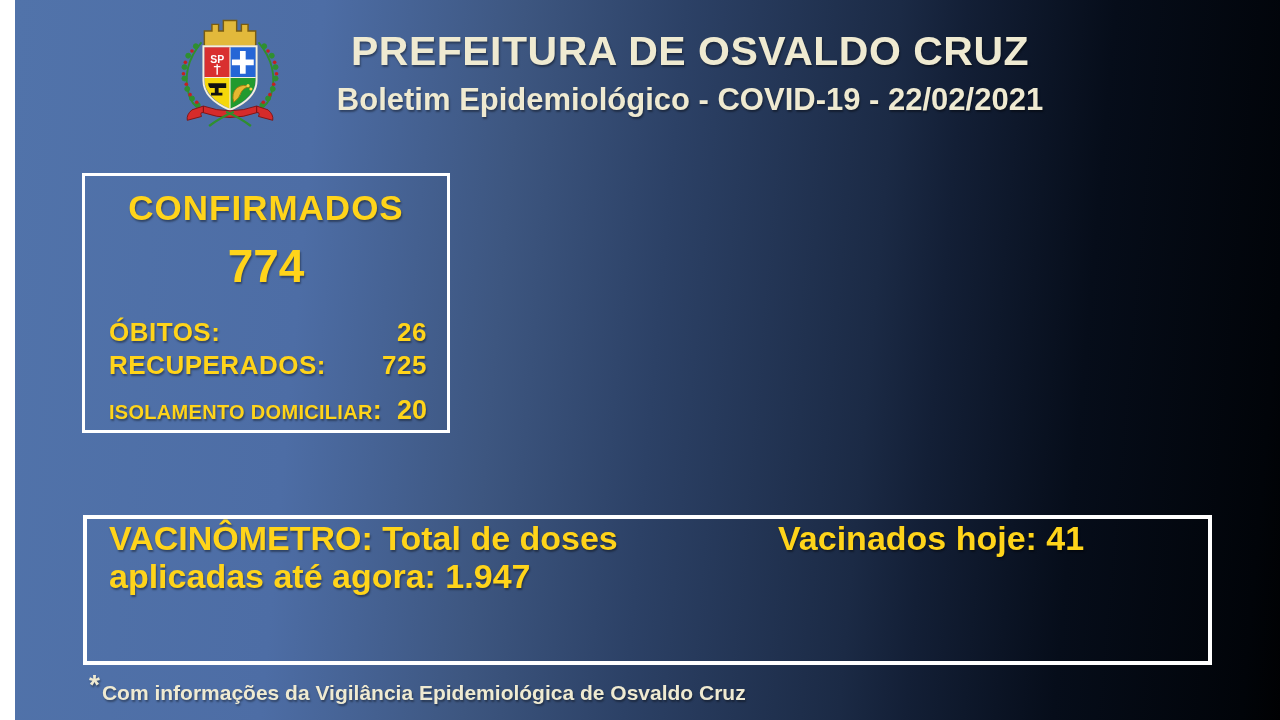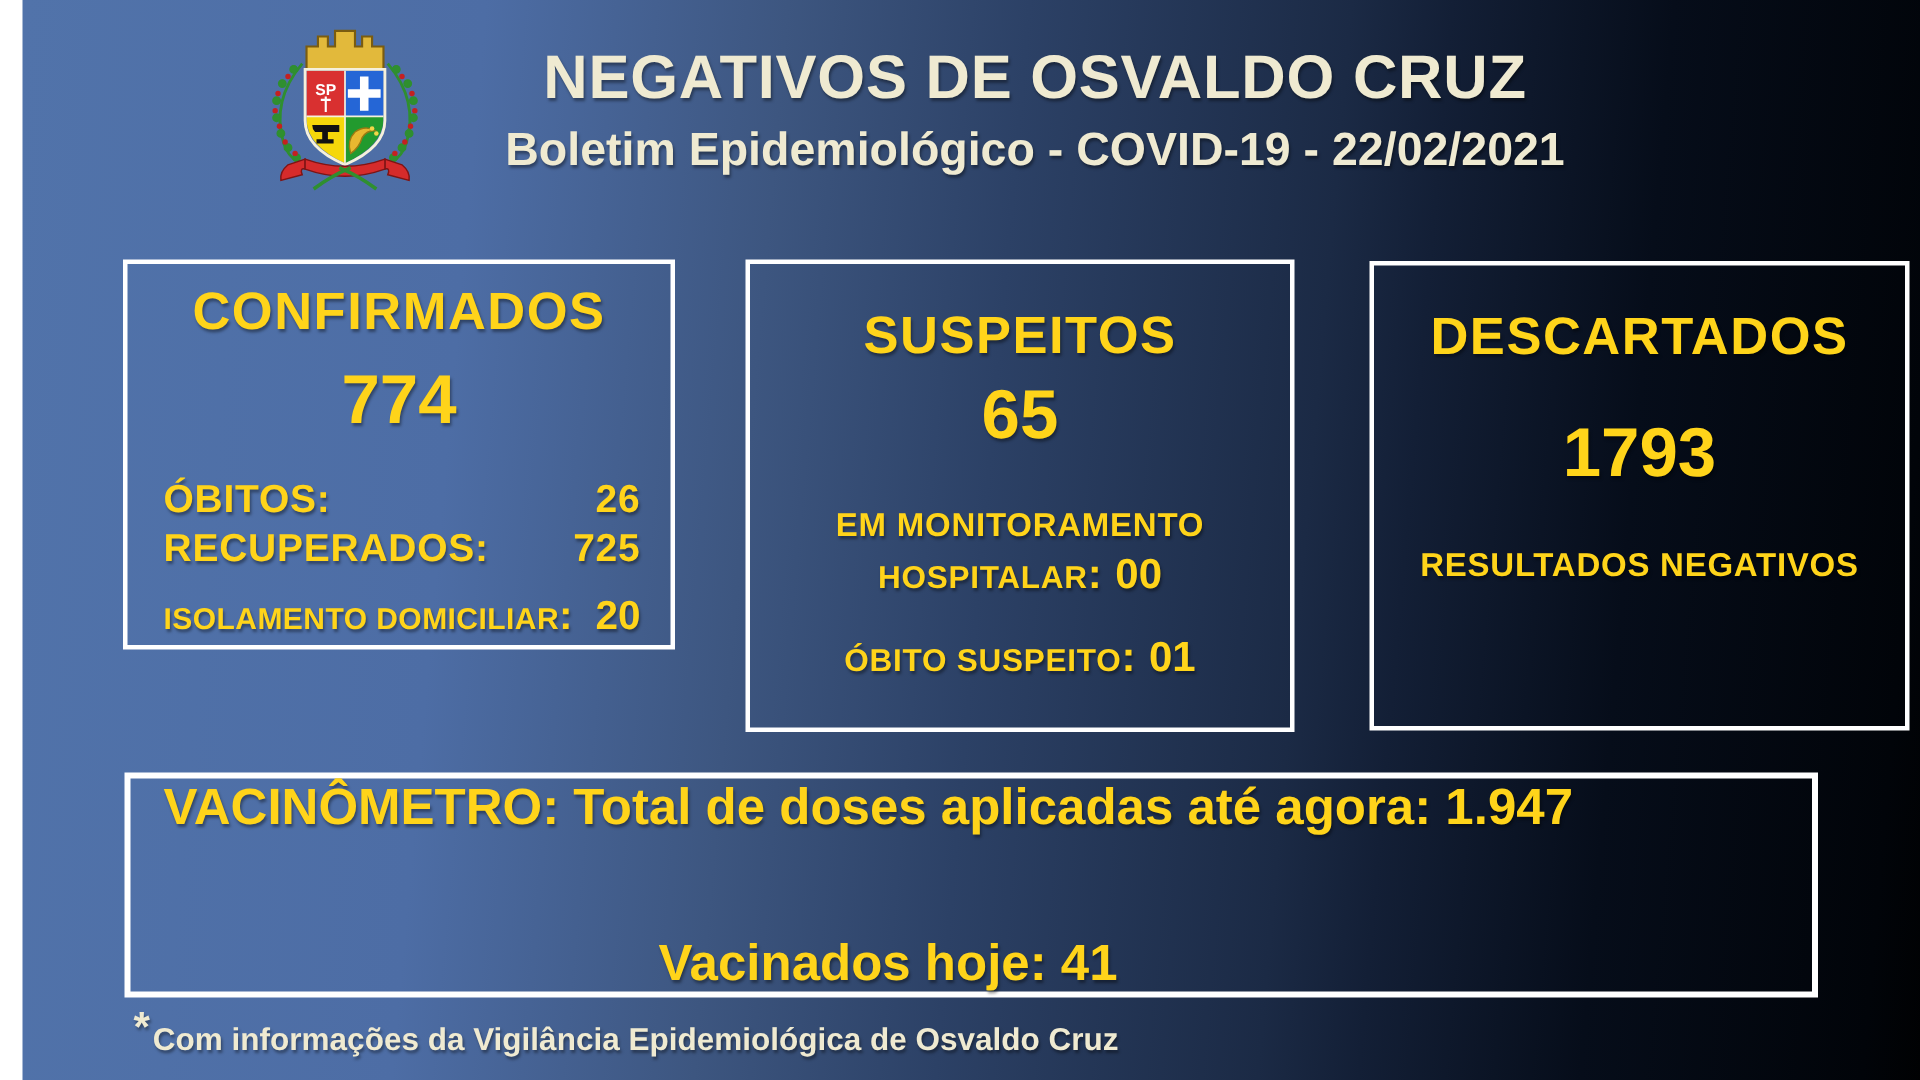--- a/index.html
+++ b/index.html
@@ -45,21 +45,21 @@
   .mon-row.second{margin-top:16px;}
   .mon-label{font-size:21px;letter-spacing:.5px;}
   .mon-sep,.mon-value{font-size:28px;}
   .mon-value{margin-left:9px;}
 
   .c-caption{margin-top:36px;font-size:22px;line-height:28px;letter-spacing:.5px;text-align:center;}
 
   
   .vax{position:absolute;left:68px;top:515px;width:1129px;height:150px;
        border:4px solid #fff;box-sizing:border-box;
-       display:flex;flex-direction:column;justify-content:space-between;gap:30px;}
+       display:flex;justify-content:space-between;gap:30px;}
   .vax-line1{font-size:34px;line-height:38px;padding-left:22px;}
   .vax-line2{font-size:34px;line-height:38px;width:1010px;text-align:center;}
 
   
   .footer{position:absolute;left:74px;top:670px;font-size:21px;line-height:30px;}
   .footer .star{font-size:28px;vertical-align:6px;margin-right:2px;}
 </style>
 </head>
 <body>
 
@@ -139,21 +139,21 @@
         <path d="M32 103 Q60 113 88 103 L88 110 Q60 120 32 110 Z"></path>
       </g>
 
       <g stroke="#2f8f2f" stroke-width="2.5" fill="none">
         <path d="M38 124 Q50 115 64 109"></path>
         <path d="M82 124 Q70 115 56 109"></path>
       </g>
     </svg>
 
     <div class="titles">
-      <div class="title cream">NEGATIVOS DE OSVALDO CRUZ</div>
+      <div class="title cream">PREFEITURA DE OSVALDO CRUZ</div>
       <div class="subtitle cream">Boletim Epidemiológico - COVID-19 - 22/02/2021</div>
     </div>
   </div>
 
   <section class="card card-1">
     <div class="c-title yellow">CONFIRMADOS</div>
     <div class="c-total yellow">774</div>
     <div class="stats">
       <div class="stat-row yellow">
         <span class="stat-label">ÓBITOS:</span>
@@ -165,37 +165,21 @@
       </div>
     </div>
     <div class="iso">
       <div class="iso-row yellow">
         <span><span class="iso-label">ISOLAMENTO DOMICILIAR</span><span class="iso-sep">:</span></span>
         <span class="iso-value">20</span>
       </div>
     </div>
   </section>
 
-  <section class="card card-2">
-    <div class="c-title yellow">SUSPEITOS</div>
-    <div class="c-total yellow">65</div>
-    <div class="mon-title yellow">EM MONITORAMENTO</div>
-    <div class="mon-row first yellow">
-      <span class="mon-label">HOSPITALAR</span><span class="mon-sep">:</span><span class="mon-value">00</span>
-    </div>
-    <div class="mon-row second yellow">
-      <span class="mon-label">ÓBITO SUSPEITO</span><span class="mon-sep">:</span><span class="mon-value">01</span>
-    </div>
-  </section>
 
-  <section class="card card-3">
-    <div class="c-title yellow">DESCARTADOS</div>
-    <div class="c-total yellow">1793</div>
-    <div class="c-caption yellow">RESULTADOS NEGATIVOS</div>
-  </section>
 
   <section class="vax">
     <div class="vax-line1 yellow">VACINÔMETRO: Total de doses aplicadas até agora: 1.947</div>
     <div class="vax-line2 yellow">Vacinados hoje: 41</div>
   </section>
 
   <div class="footer cream">
     <span class="star">*</span><span>Com informações da Vigilância Epidemiológica de Osvaldo Cruz</span>
   </div>
 

